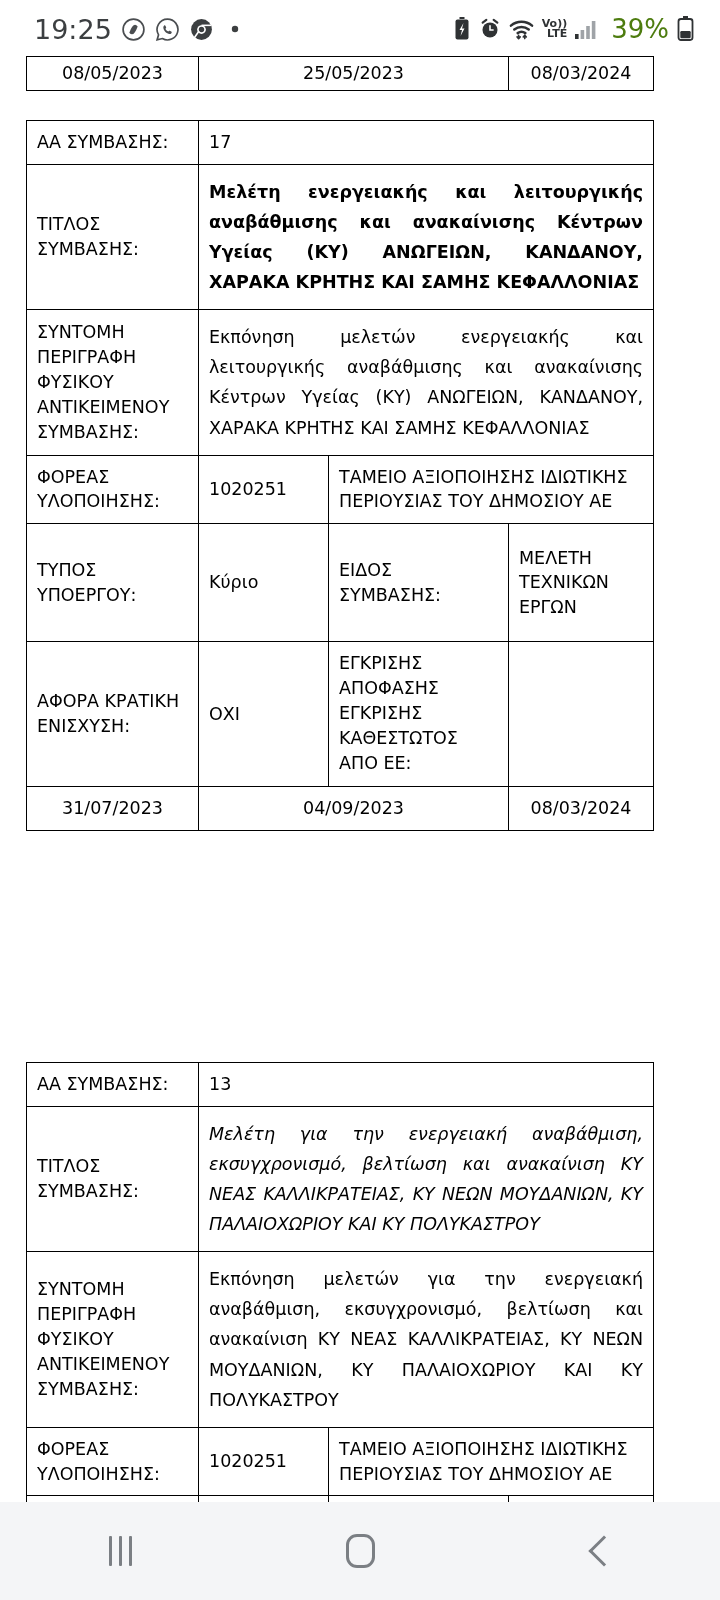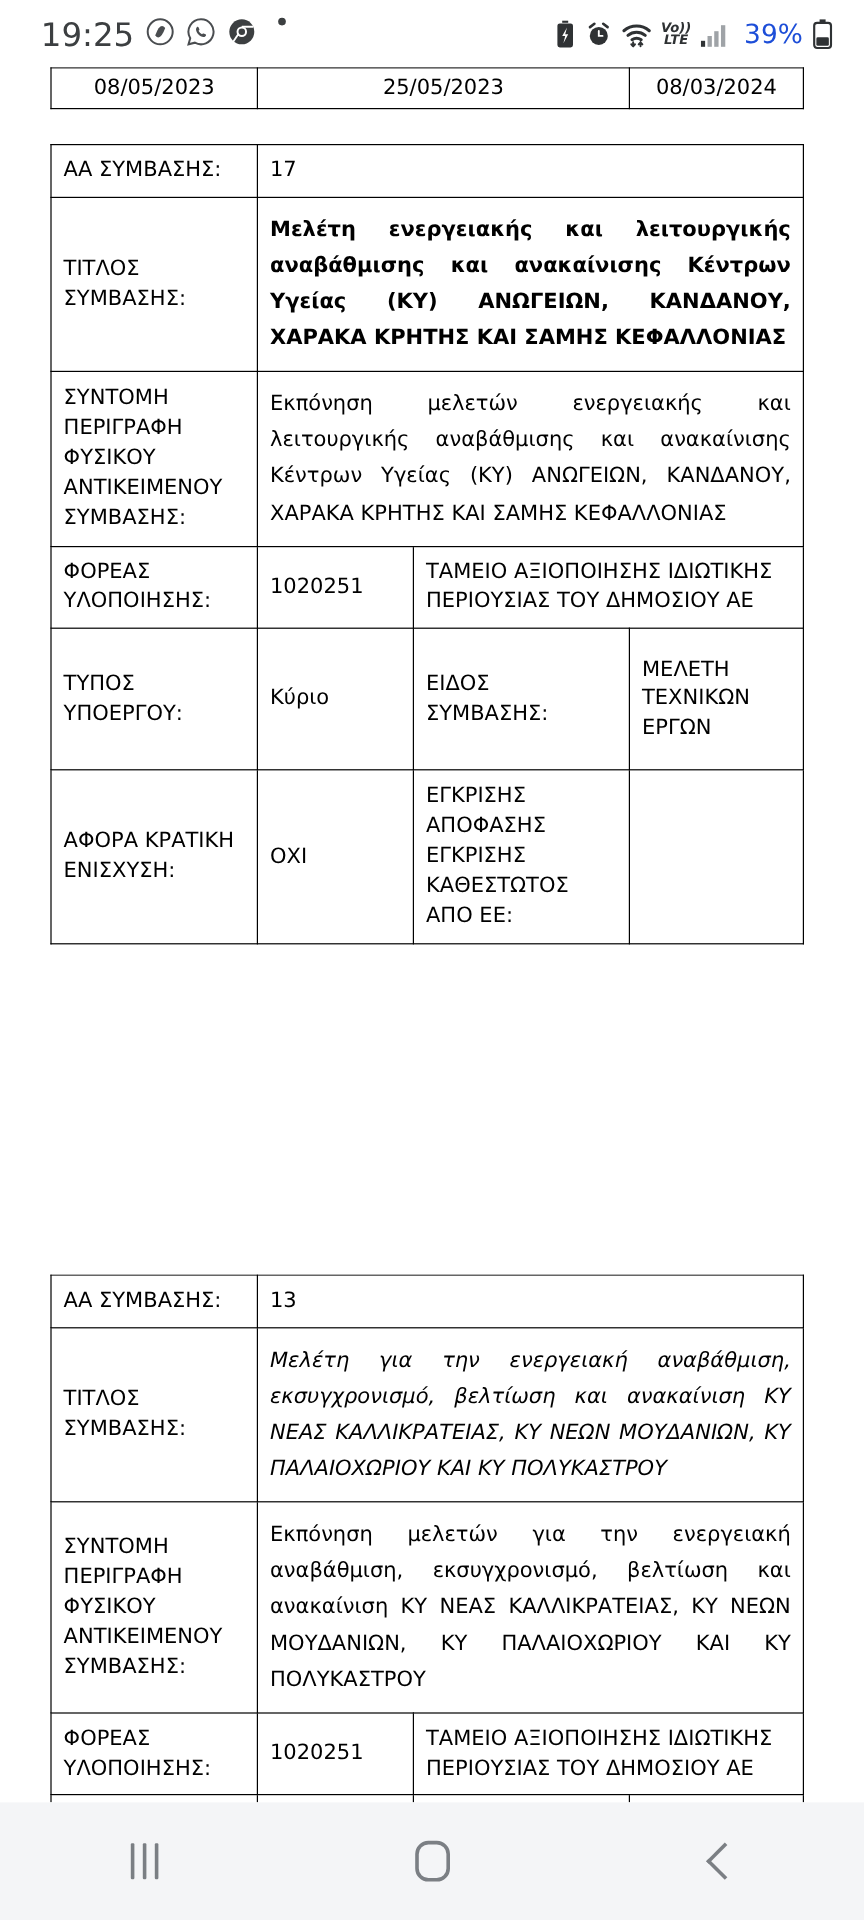--- a/index.html
+++ b/index.html
@@ -28,55 +28,56 @@
     display: flex;
     align-items: center;
     justify-content: space-between;
     padding: 0 26px 0 34px;
     z-index: 20;
     background: transparent;
     pointer-events: none;
   }
   .status-left {
     display: flex;
+    align-items: center;
     gap: 9px;
   }
   .status-clock {
     font-size: 27px;
     color: #3c3f41;
     letter-spacing: 0px;
     font-family: "DejaVu Sans", "Liberation Sans", sans-serif;
   }
   .status-right {
     display: flex;
     align-items: center;
     gap: 8px;
   }
   .status-battery-pct {
-    font-size: 22px;
-    color: #1d4ed8;
+    font-size: 26px;
+    color: #4d7c0f;
     margin-left: 4px;
   }
   .ic { display: inline-block; line-height: 0; }
 
   
   .doc {
     position: absolute;
     top: 0; left: 0;
     width: 720px;
     height: 1502px;
     background: #ffffff;
     overflow: hidden;
   }
 
   table.sheet {
     border-collapse: collapse;
     table-layout: fixed;
     width: 627px;
-    margin-left: 42px;
+    margin-left: 26px;
     font-size: 17.5px;
     color: #000;
   }
   table.sheet td {
     border: 1.6px solid #000;
     padding: 9px 10px;
     vertical-align: middle;
     line-height: 1.42;
     font-size: 17.5px;
     word-wrap: break-word;
@@ -208,20 +209,25 @@
         <tr>
           <td class="label" style="height:145px">ΑΦΟΡΑ ΚΡΑΤΙΚΗ ΕΝΙΣΧΥΣΗ:</td>
           <td>ΟΧΙ</td>
           <td style="vertical-align:top">ΕΓΚΡΙΣΗΣ ΑΠΟΦΑΣΗΣ ΕΓΚΡΙΣΗΣ ΚΑΘΕΣΤΩΤΟΣ ΑΠΟ ΕΕ:</td>
           <td></td>
         </tr>
 
 
 
 
+        <tr>
+          <td class="center">31/07/2023</td>
+          <td class="center" colspan="2">04/09/2023</td>
+          <td class="center">08/03/2024</td>
+        </tr>
       </tbody>
         </table>
     </div>
 
     <div class="block-2">
       <table class="sheet">
         <colgroup>
           <col style="width:172px">
             <col style="width:130px">
             <col style="width:180px">
@@ -316,21 +322,21 @@
       <span class="ic">
         <svg width="25" height="22" viewBox="0 0 26 22">
           <path d="M2 7.5A17 17 0 0 1 24 7.5" stroke="#2f3234" stroke-width="2.6" fill="none" stroke-linecap="round"></path>
           <path d="M5.5 11.5A12 12 0 0 1 20.5 11.5" stroke="#2f3234" stroke-width="2.6" fill="none" stroke-linecap="round"></path>
           <path d="M9 15.3A7 7 0 0 1 17 15.3" stroke="#2f3234" stroke-width="2.6" fill="none" stroke-linecap="round"></path>
           <path d="M10 17.5v3.5M10 21l-1.6-1.8M10 21l1.6-1.8" stroke="#2f3234" stroke-width="1.7" fill="none" stroke-linecap="round"></path>
           <path d="M16.4 21v-3.5M16.4 17.5l-1.6 1.8M16.4 17.5l1.6 1.8" stroke="#2f3234" stroke-width="1.7" fill="none" stroke-linecap="round"></path>
         </svg>
       </span>
 
-      <span class="ic" style="text-align:center;line-height:0.95;font-size:11px;color:#2f3234;font-weight:bold;font-style:italic;">
+      <span class="ic" style="text-align:right;line-height:0.95;font-size:11px;color:#2f3234;font-weight:bold;">
         <div>Vo))</div>
         <div>LTE</div>
       </span>
 
       <span class="ic">
         <svg width="24" height="22" viewBox="0 0 24 22">
           <rect x="0" y="16" width="3.6" height="5" fill="#2f3234"></rect>
           <rect x="5.6" y="12" width="3.6" height="9" fill="#9fa3a7"></rect>
           <rect x="11.2" y="8" width="3.6" height="13" fill="#9fa3a7"></rect>
           <rect x="16.8" y="3" width="3.6" height="18" fill="#9fa3a7"></rect>

